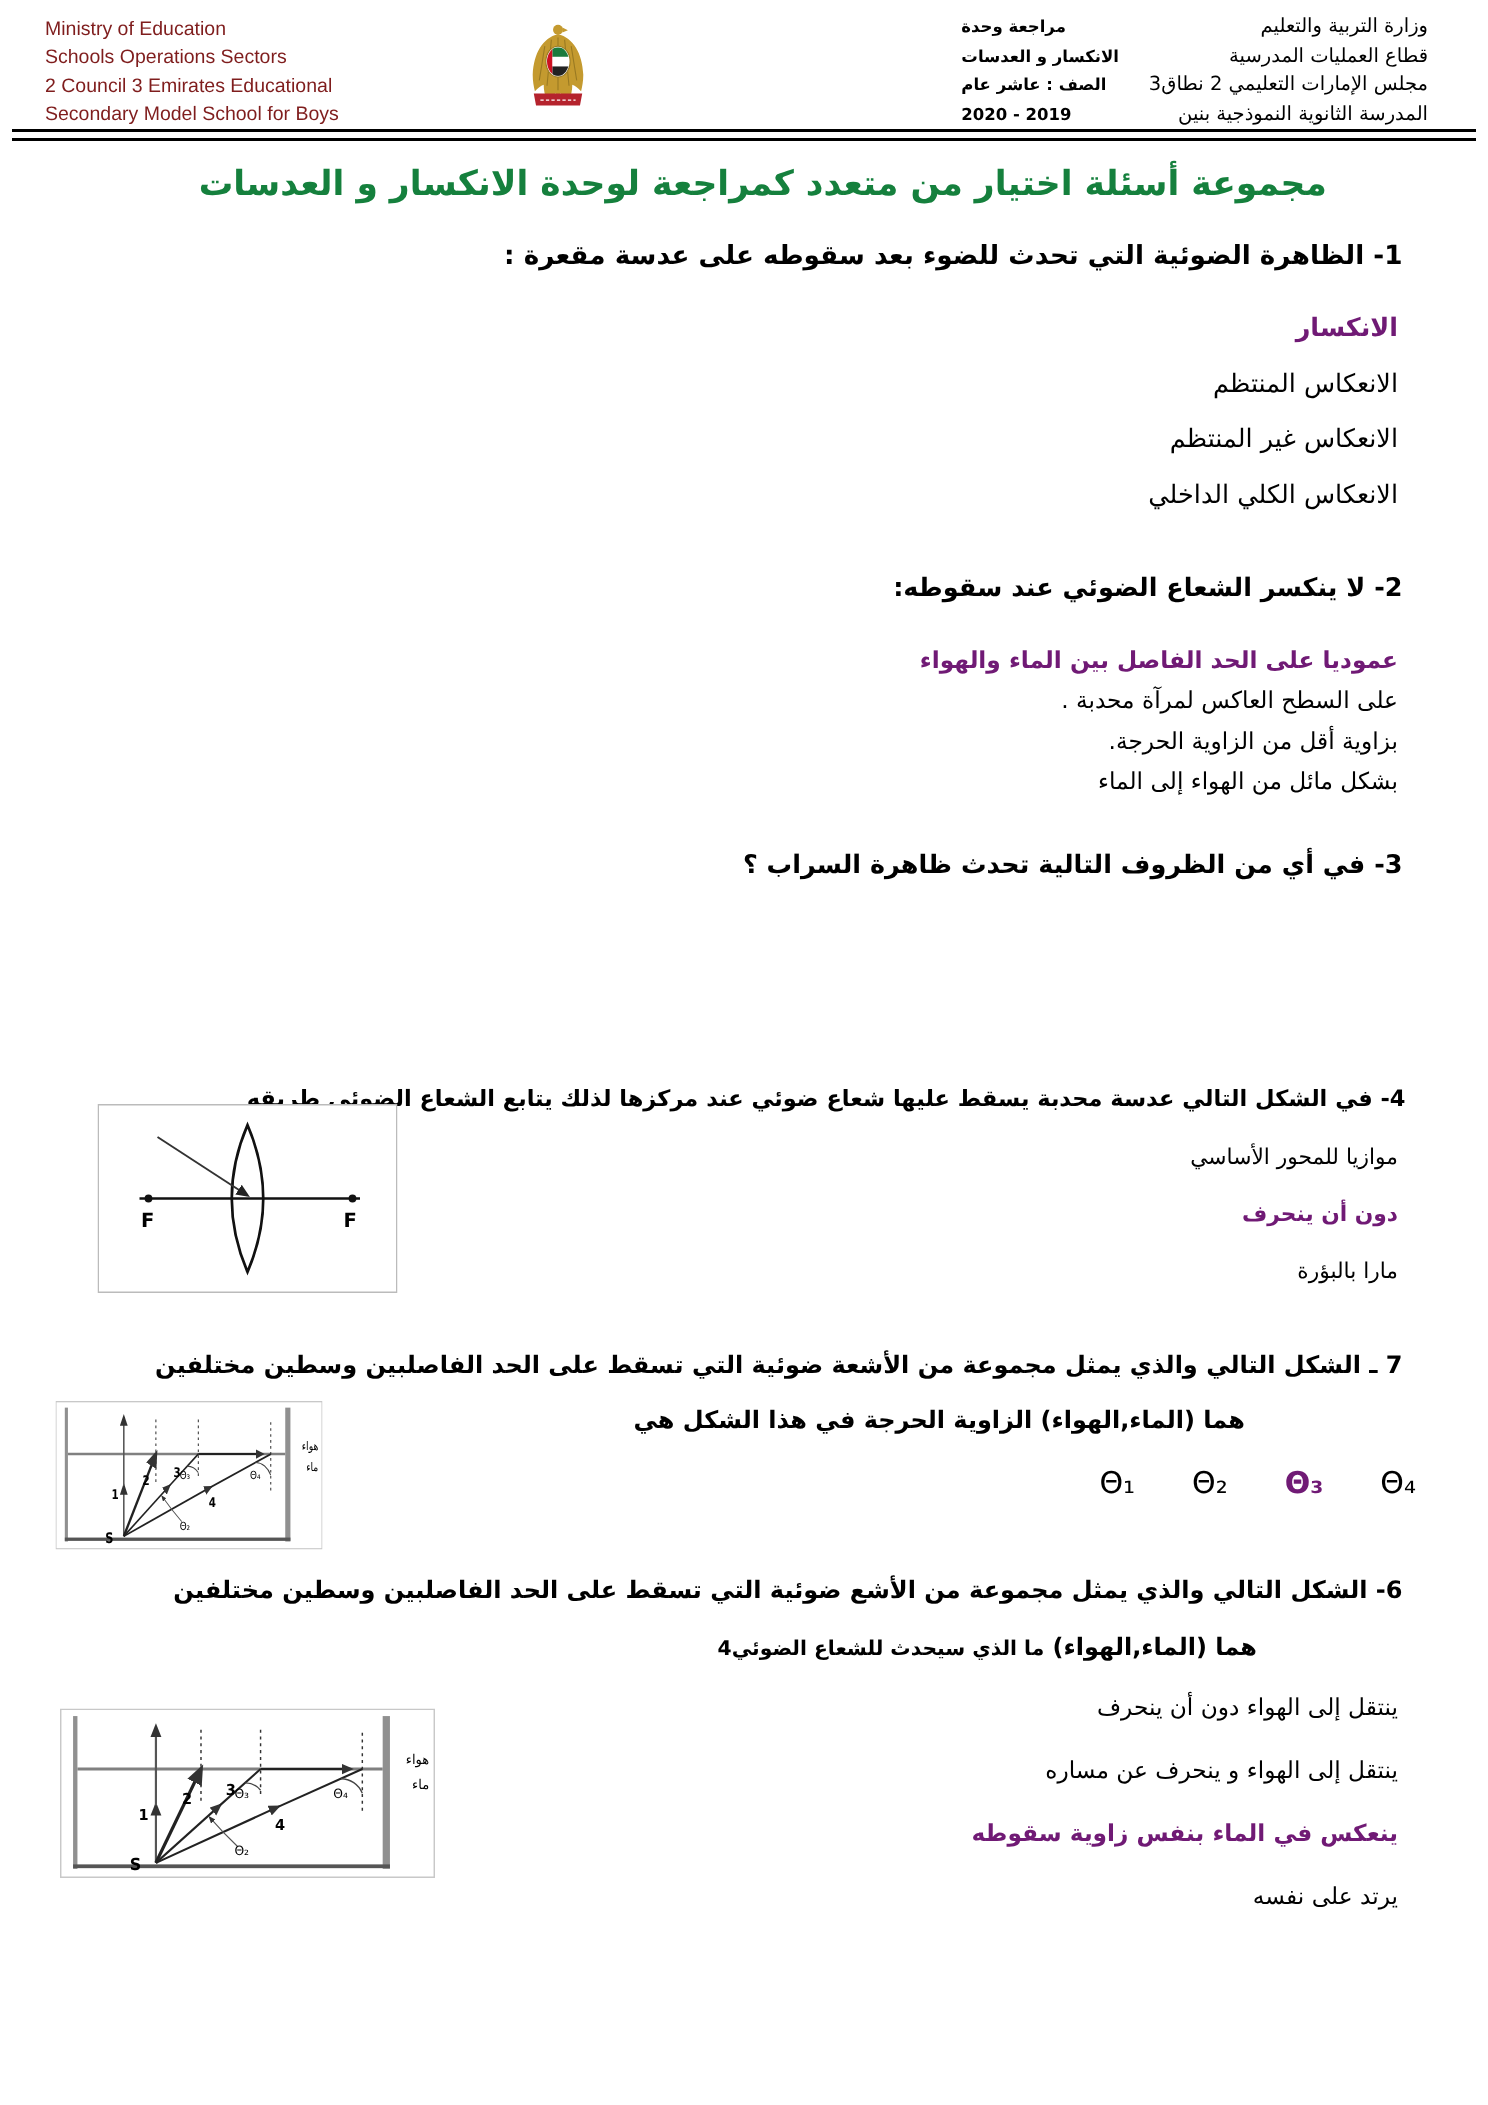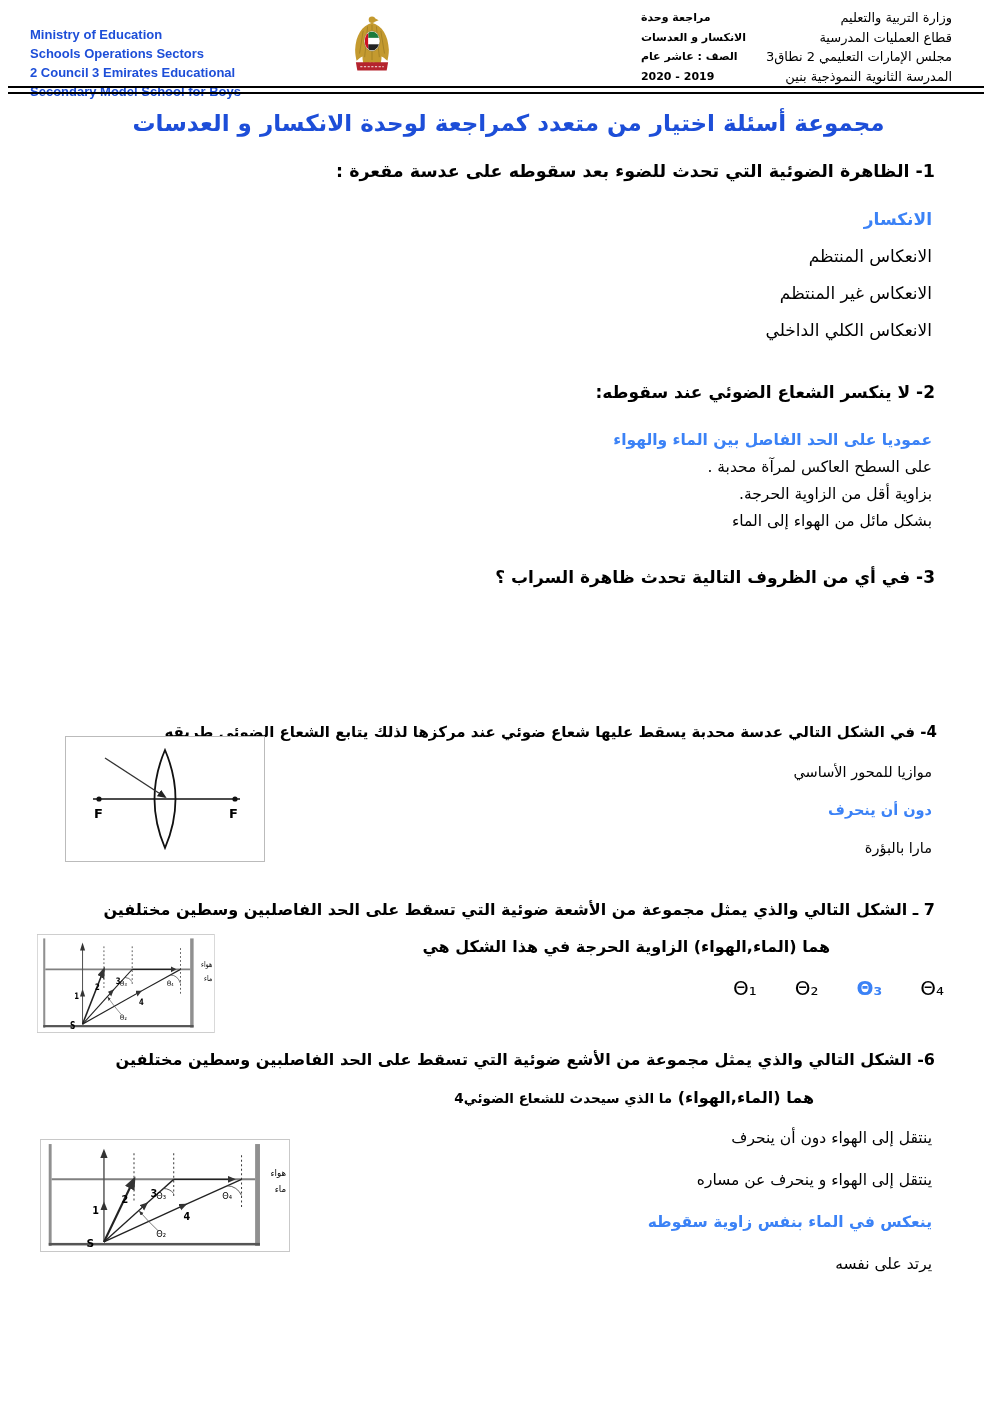--- a/index.html
+++ b/index.html
@@ -1,35 +1,35 @@
 <!DOCTYPE html>
 <html lang="ar"><head>
 <meta charset="utf-8">
 <style>
   html,body{margin:0;padding:0;background:#fff;}
   .page{position:relative;width:992px;height:1403px;background:#fff;overflow:hidden;
         font-family:"DejaVu Sans",sans-serif;color:#000;}
 
   
-  .h-left{position:absolute;left:30px;top:25px;font-family:"Liberation Sans",sans-serif;
-          font-weight:bold;font-size:13px;line-height:19px;color:#1d4ed8;}
+  .h-left{position:absolute;left:30px;top:9px;font-family:"Liberation Sans",sans-serif;
+          font-weight:normal;font-size:13px;line-height:19px;color:#7f1d1d;}
   .h-logo{position:absolute;left:350px;top:11px;width:44px;height:66px;}
   .h-unit{position:absolute;right:246px;top:8px;direction:rtl;text-align:left;
           font-size:11px;font-weight:bold;line-height:19.5px;margin-left:30px;}
   .h-ministry{position:absolute;right:40px;top:8px;direction:rtl;text-align:right;
           font-size:13px;line-height:19.5px;}
   .rule{position:absolute;left:8px;right:8px;top:86px;height:4px;
         border-top:2.5px solid #000;border-bottom:2.5px solid #000;}
 
   .title{position:absolute;left:0;right:0;top:110px;text-align:center;direction:rtl;
-         font-size:23px;font-weight:bold;color:#1d4ed8;margin-left:25px;}
+         font-size:23px;font-weight:bold;color:#15803d;margin-left:25px;}
 
   .q{position:absolute;direction:rtl;text-align:right;}
   .qt{font-weight:bold;}
-  .red{color:#3b82f6;font-weight:600;}
+  .red{color:#701a75;font-weight:600;}
 
   #q1t{top:161px;right:57px;font-size:17.5px;text-align:right;}
   #q1o{top:209px;right:60px;font-size:17px;}
   #q1o div{margin-bottom:17px;}
 
   #q2t{top:382px;right:57px;font-size:17px;}
   #q2o{top:431px;right:60px;font-size:15.5px;}
   #q2o div{margin-bottom:9px;}
 
   #q3t{top:567px;right:57px;font-size:17px;}
@@ -38,21 +38,21 @@
 
   #q4t{top:723px;right:55px;font-size:15px;}
   #q4o{top:764px;right:60px;font-size:14.5px;}
   #q4o div{margin-bottom:22px;}
 
   #q5t1{top:900px;right:57px;font-size:16px;}
   #q5t2{top:937px;right:162px;font-size:16px;}
   #q5o{top:976px;right:48px;direction:ltr;display:flex;gap:38px;font-size:20px;}
 
   #q6t1{top:1050px;right:57px;font-size:16px;}
-  #q6t2{top:1088px;right:178px;font-size:16px;}
+  #q6t2{top:1088px;right:154px;font-size:16px;}
   #q6t2 .small{font-size:13.5px;}
   #q6o{top:1129px;right:60px;font-size:15.5px;}
   #q6o div{margin-bottom:24px;}
 
   .diag{position:absolute;}
   #d4{left:65px;top:736px;width:200px;height:126px;}
   #d5{left:37px;top:934px;width:178px;height:99px;}
   #d6{left:40px;top:1139px;width:250px;height:113px;}
   svg text{font-family:"DejaVu Sans",sans-serif;}
 </style>

